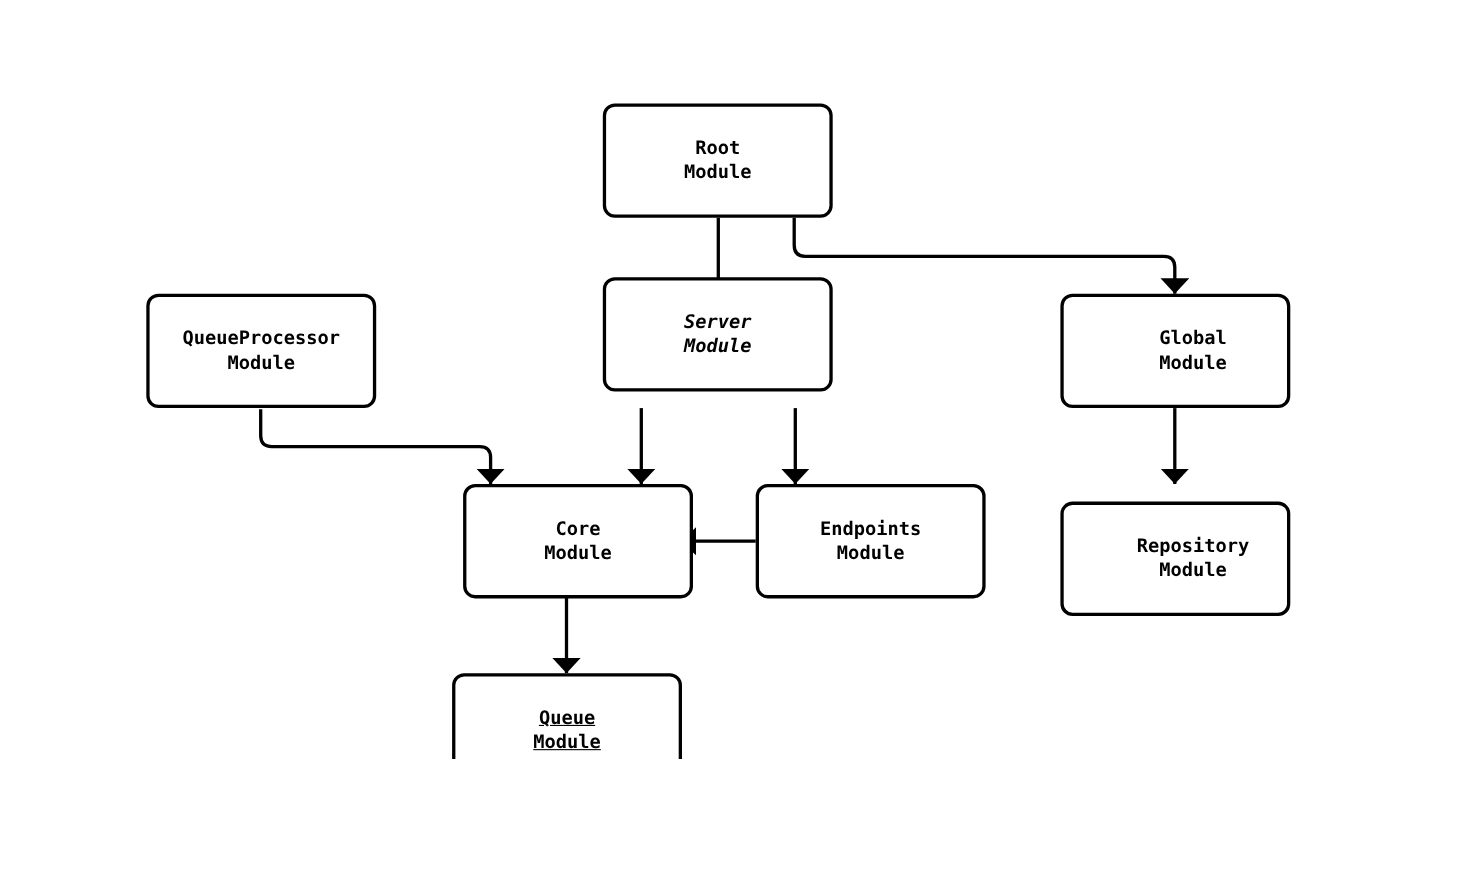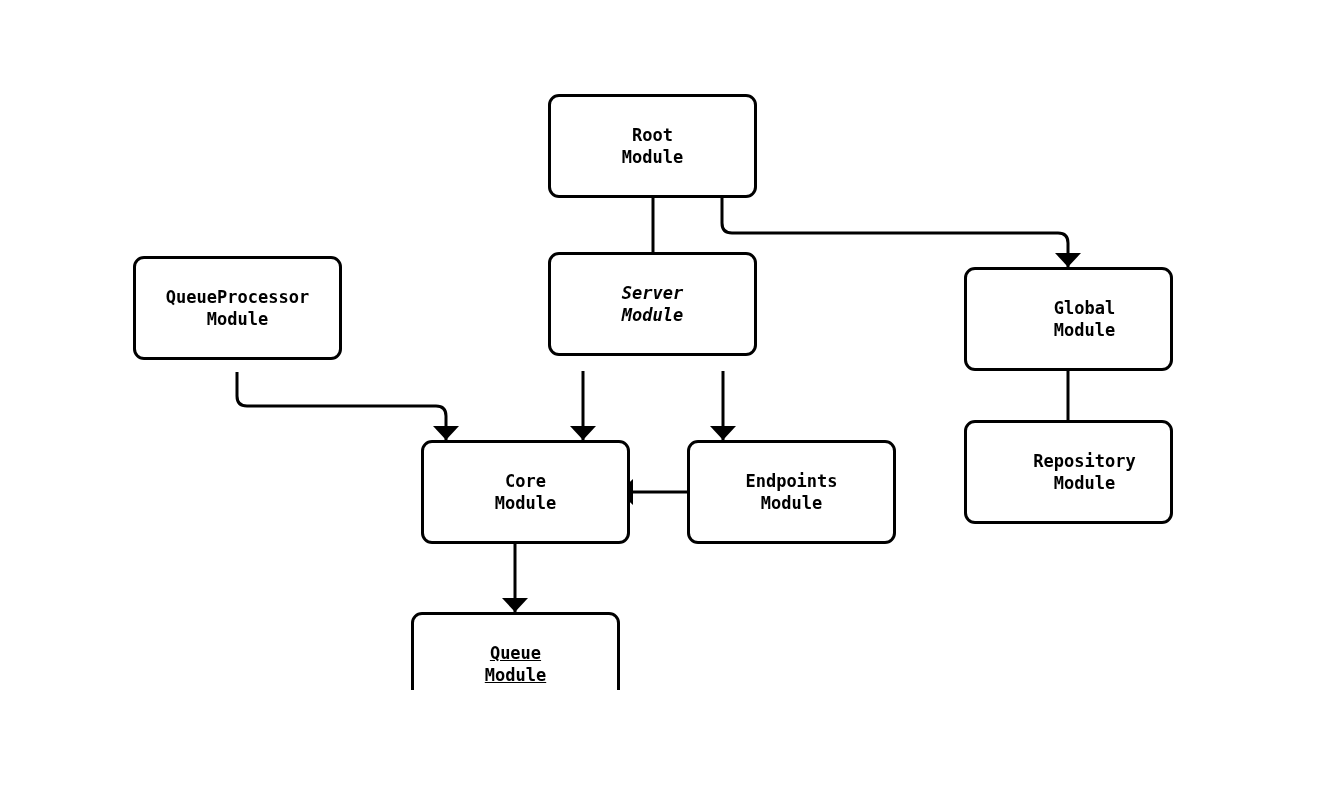--- a/index.html
+++ b/index.html
@@ -67,41 +67,41 @@
       <path class="edge" d="M723,371 L723,440" marker-end="url(#arrowhead)"></path>
       <path class="edge" d="M687,492 L619,492" marker-end="url(#arrowhead)"></path>
       <path class="edge" d="M1068,371 L1068,440" marker-end="url(#arrowhead)"></path>
       <path class="edge" d="M515,543 L515,612" marker-end="url(#arrowhead)"></path>
     </svg>
 
   <div class="node" style="left: 548px; top: 94px;">
     <span class="label">Root
 Module</span>
   </div>
-  <div class="node" style="left: 133px; top: 256px;">
+  <div class="node" style="left: 133px; top: 267px;">
     <span class="label">QueueProcessor
 Module</span>
   </div>
   <div class="node" style="left: 548px; top: 252px; font-style: italic;">
     <span class="label">Server
 Module</span>
   </div>
   <div class="node" style="left: 964px; top: 267px; padding-left: 32px;">
     <span class="label">Global
 Module</span>
   </div>
   <div class="node" style="left: 421px; top: 440px;">
     <span class="label">Core
 Module</span>
   </div>
   <div class="node" style="left: 687px; top: 440px; text-align: center;">
     <span class="label">Endpoints
 Module</span>
   </div>
-  <div class="node" style="left: 964px; top: 420px; padding-left: 32px;">
+  <div class="node" style="left: 964px; top: 456px; padding-left: 32px;">
     <span class="label">Repository
 Module</span>
   </div>
   <div class="node" style="left: 411px; top: 612px; text-decoration: underline;">
     <span class="label">Queue
 Module</span>
   </div>
 
 </div>
 

